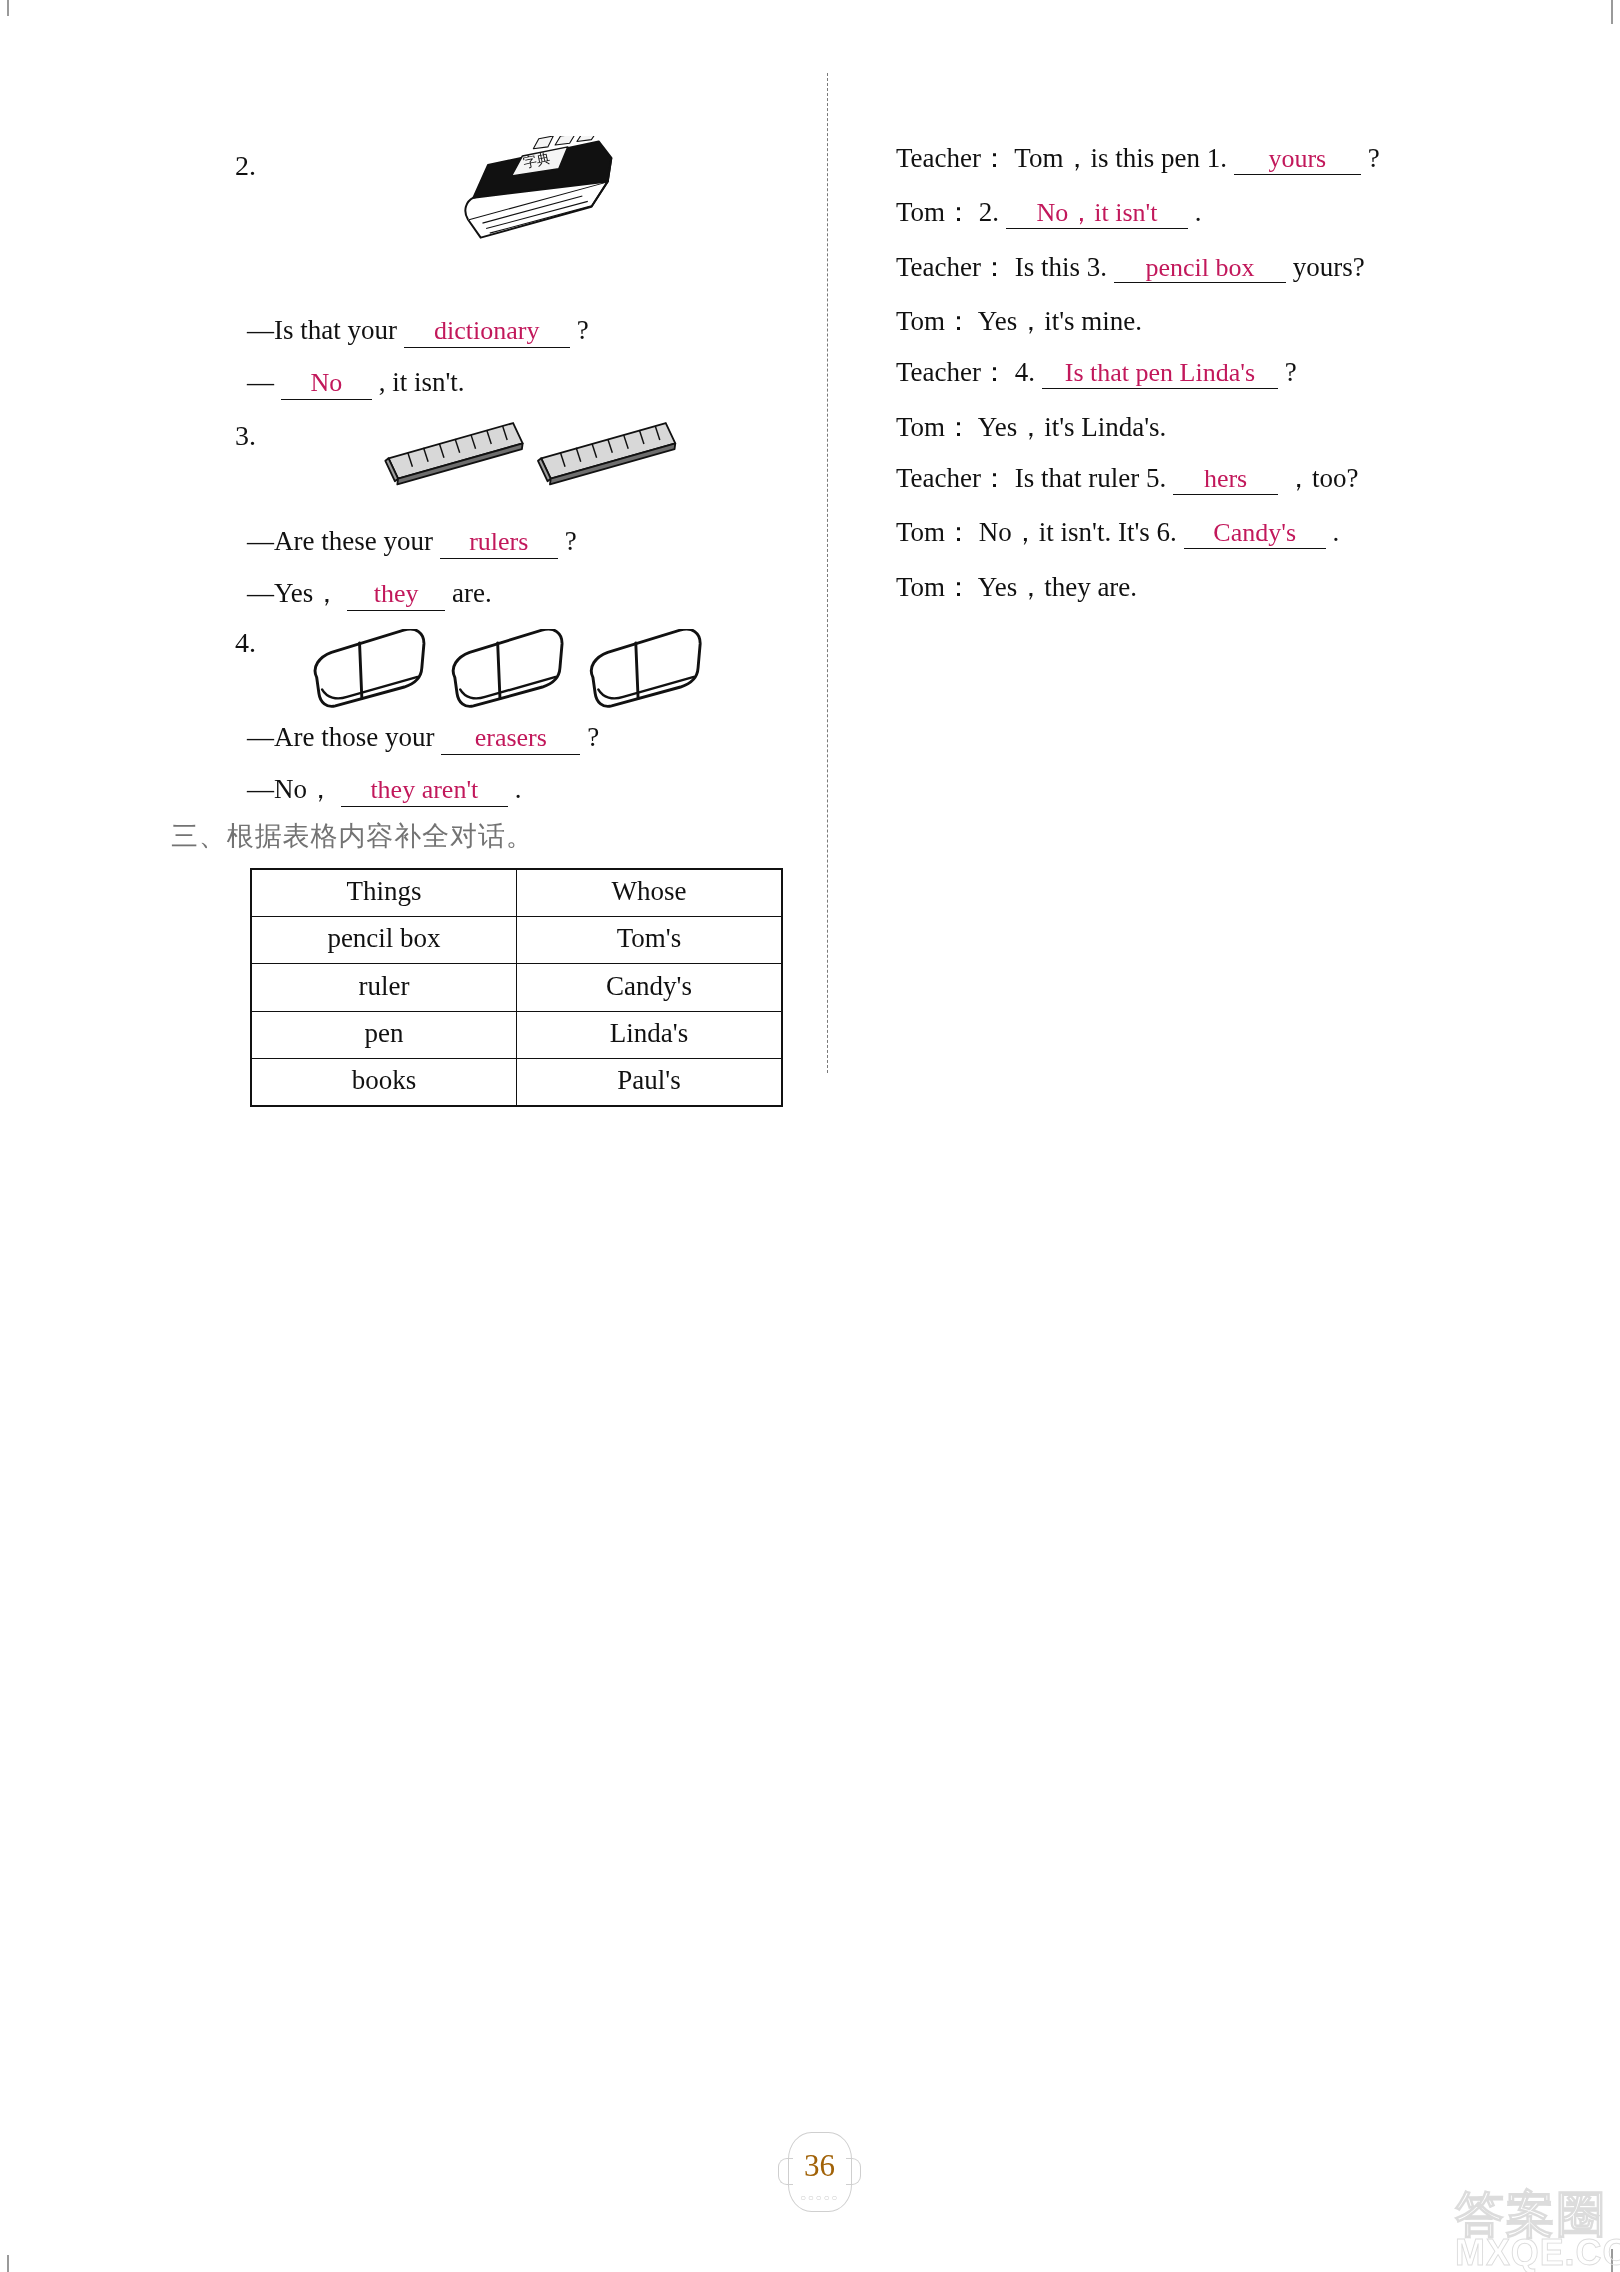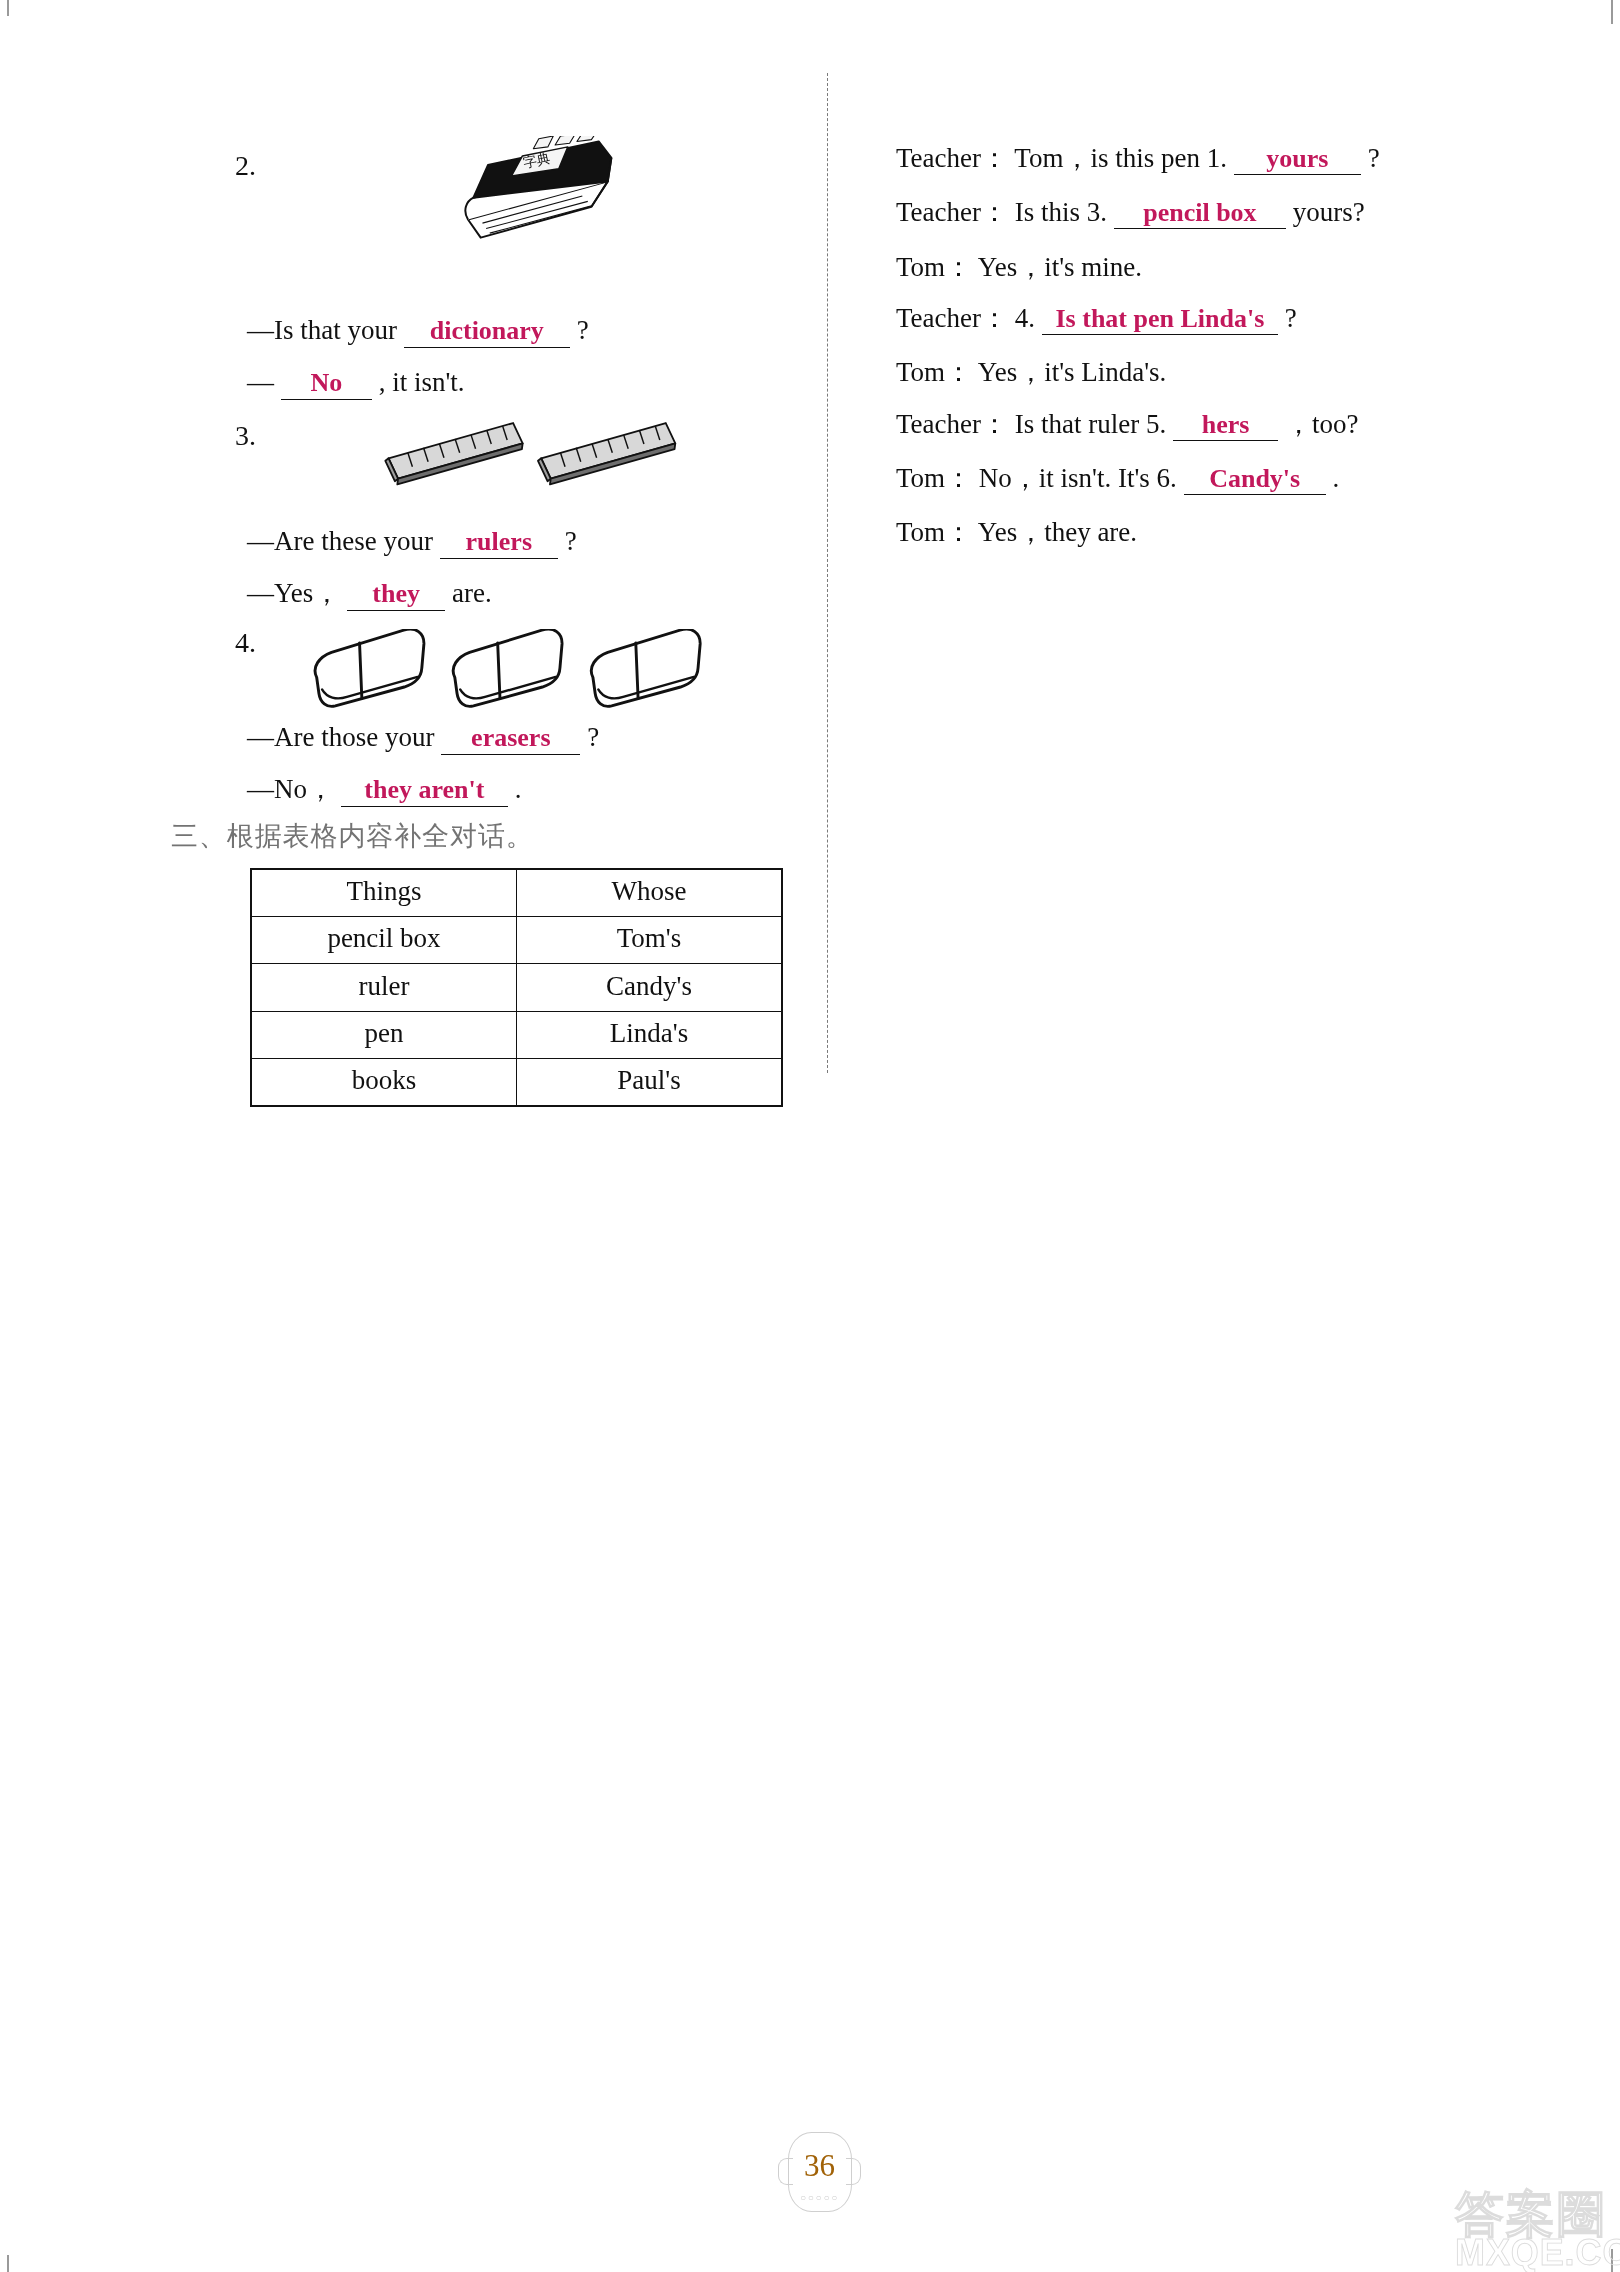--- a/index.html
+++ b/index.html
@@ -66,21 +66,20 @@
     color: #111;
   }
   .blank {
     display: inline-block;
     border-bottom: 1.8px solid #111;
     text-align: center;
     color: #c2185b;
     font-size: 26px;
     vertical-align: baseline;
     padding: 0 3.6px 1.8px 3.6px;
-    font-weight: bold;
   }
   .blank.ink { color: #c2185b; }
 
   
   .dict-wrap {
     position: absolute;
     width: 173px;
     height: 114px;
   }
 
@@ -388,20 +387,26 @@
 
   <div class="right-col">
 
     <div class="dlg-line">
       <span>Teacher：</span>
       <span>Tom，is this pen 1.</span>
       <span class="blank ink" style="min-width:120px;">yours</span>
       <span>?</span>
     </div>
 
+    <div class="dlg-line">
+      <span>Tom：</span>
+      <span>2.</span>
+      <span class="blank ink" style="min-width:175px;">No，it isn't</span>
+      <span>.</span>
+    </div>
 
     <div class="dlg-line">
       <span>Teacher：</span>
       <span>Is this 3.</span>
       <span class="blank ink" style="min-width:165px;">pencil box</span>
       <span>yours?</span>
     </div>
 
     <div class="dlg-line">
       <span>Tom：</span>

